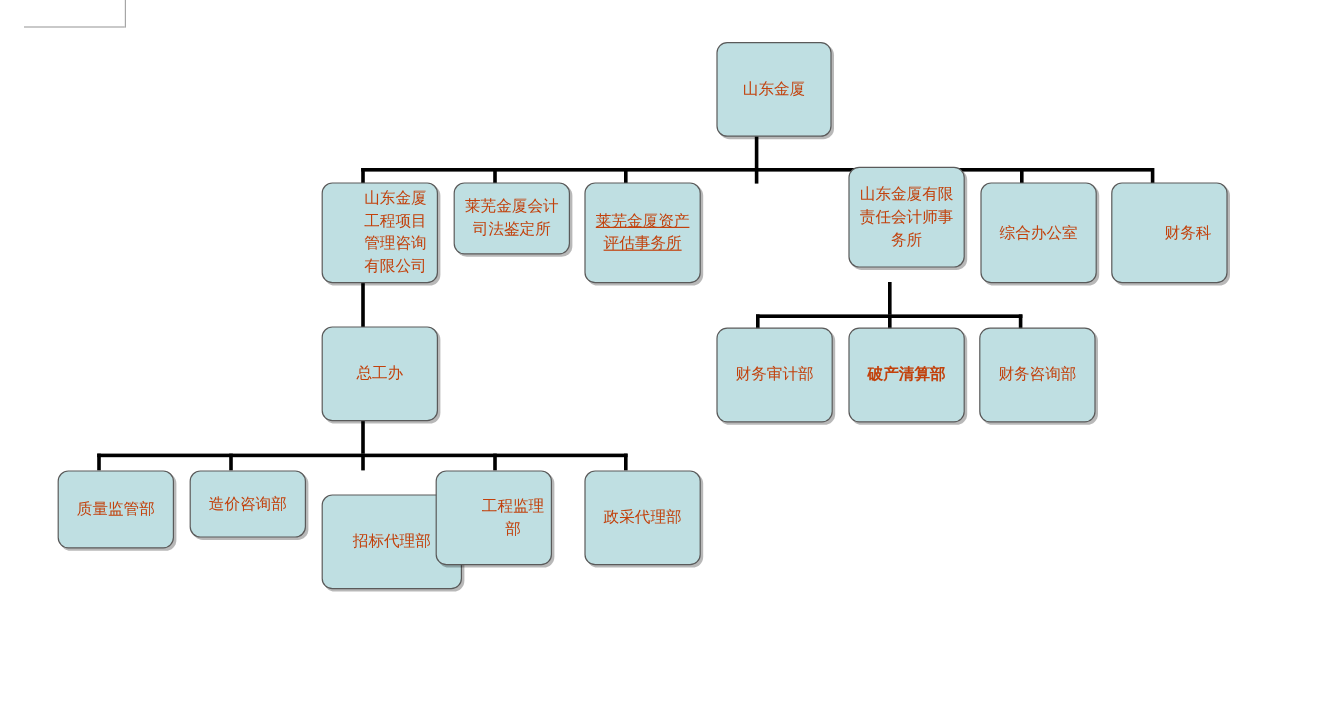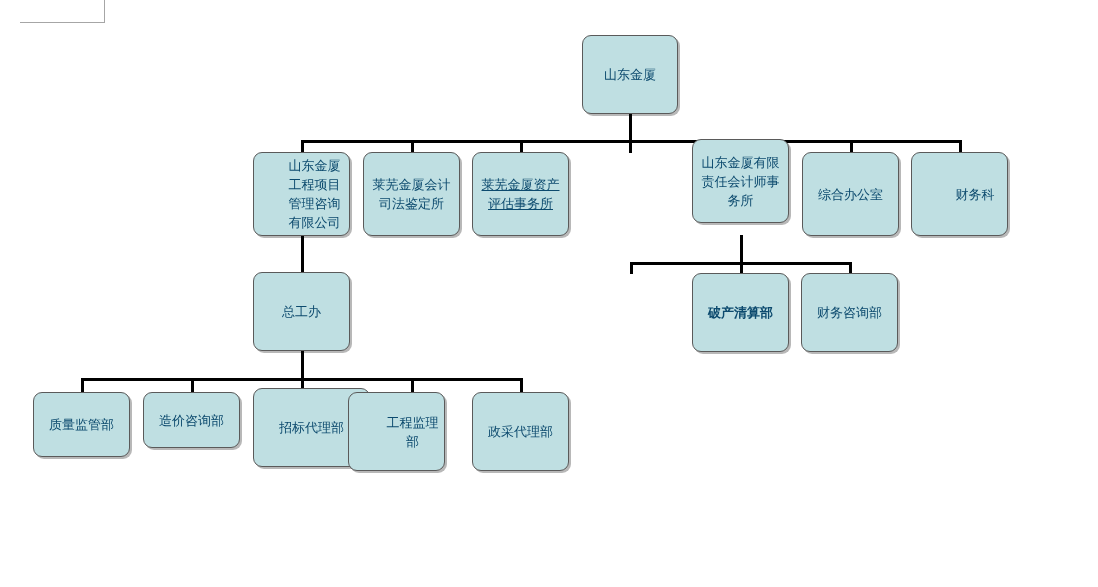--- a/index.html
+++ b/index.html
@@ -43,26 +43,27 @@
   .node {
     position: absolute;
     box-sizing: border-box;
     background: #bfdfe2;
     border: 1px solid #5a5a5a;
     border-radius: 9px;
     display: flex;
     align-items: center;
     justify-content: center;
     text-align: center;
-    color: #0c4a6e;
+    color: #c2410c;
     font-size: 13px;
     line-height: 19px;
     padding: 2px 4px;
     box-shadow: 2px 2px 0 rgba(0,0,0,0.28);
     z-index: 2;
+    margin-left: 15px;
   }
   .node .nlabel {
     display: block;
     width: 100%;
     word-break: break-all;
   }
 
   .conn {
     position: absolute;
     background: #000000;
@@ -106,54 +107,57 @@
   <div class="conn v" style="left:411px; top:378px; height:14px;"></div>
   <div class="conn v" style="left:520px; top:378px; height:14px;"></div>
 
   <div class="node" style="left:582px; top:35px; width:96px; height:79px;">
     <span class="nlabel">山东金厦</span>
   </div>
 
   <div class="node" style="left:253px; top:152px; width:97px; height:84px;padding-left:30px;">
     <span class="nlabel">山东金厦工程项目管理咨询有限公司</span>
   </div>
-  <div class="node" style="left:363px; top:152px; width:97px; height:84px;">
+  <div class="node" style="left:363px; top:152px; width:97px; height:60px;">
     <span class="nlabel">莱芜金厦会计司法鉴定所</span>
   </div>
   <div class="node" style="left:472px; top:152px; width:97px; height:84px;text-decoration:underline;">
     <span class="nlabel">莱芜金厦资产评估事务所</span>
   </div>
   <div class="node" style="left:692px; top:139px; width:97px; height:84px;">
     <span class="nlabel">山东金厦有限责任会计师事务所</span>
   </div>
   <div class="node" style="left:802px; top:152px; width:97px; height:84px;justify-content:center;">
     <span class="nlabel">综合办公室</span>
   </div>
   <div class="node" style="left:911px; top:152px; width:97px; height:84px;padding-left:35px;">
     <span class="nlabel">财务科</span>
   </div>
 
   <div class="node" style="left:253px; top:272px; width:97px; height:79px;">
     <span class="nlabel">总工办</span>
   </div>
 
+  <div class="node" style="left:582px; top:273px; width:97px; height:79px;">
+    <span class="nlabel">财务审计部</span>
+  </div>
   <div class="node" style="left:692px; top:273px; width:97px; height:79px;font-weight:bold;">
     <span class="nlabel">破产清算部</span>
   </div>
   <div class="node" style="left:801px; top:273px; width:97px; height:79px;">
     <span class="nlabel">财务咨询部</span>
   </div>
 
   <div class="node" style="left:33px; top:392px; width:97px; height:65px;">
     <span class="nlabel">质量监管部</span>
   </div>
   <div class="node" style="left:143px; top:392px; width:97px; height:56px;">
     <span class="nlabel">造价咨询部</span>
   </div>
-  <div class="node" style="left:253px; top:388px; width:117px; height:79px;">
+  <div class="node" style="left:253px; top:412px; width:117px; height:79px;">
     <span class="nlabel">招标代理部</span>
   </div>
   <div class="node" style="left:348px; top:392px; width:97px; height:79px;padding-left:36px;">
     <span class="nlabel">工程监理部</span>
   </div>
   <div class="node" style="left:472px; top:392px; width:97px; height:79px;">
     <span class="nlabel">政采代理部</span>
   </div>
 
 </div>

